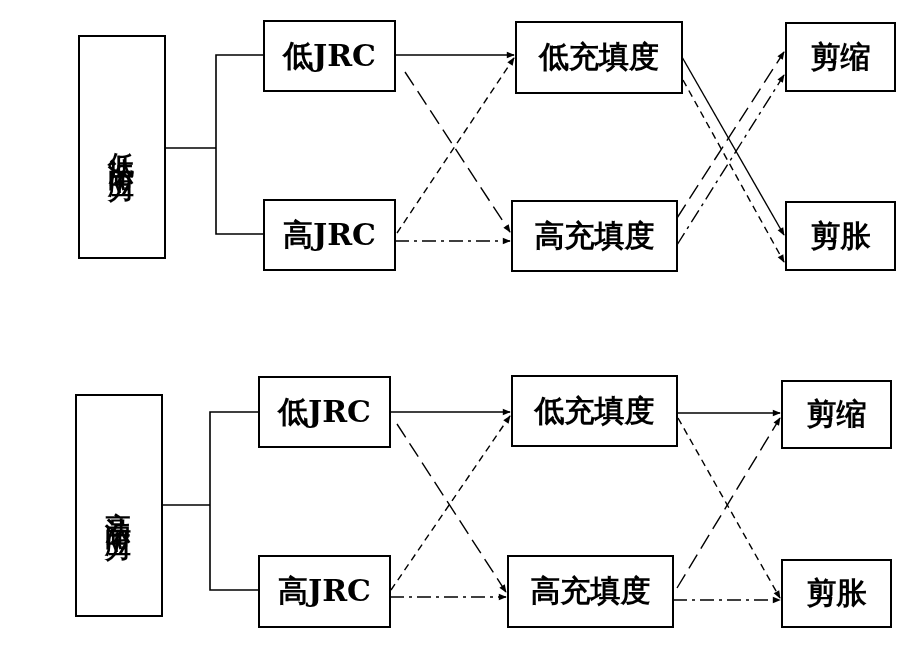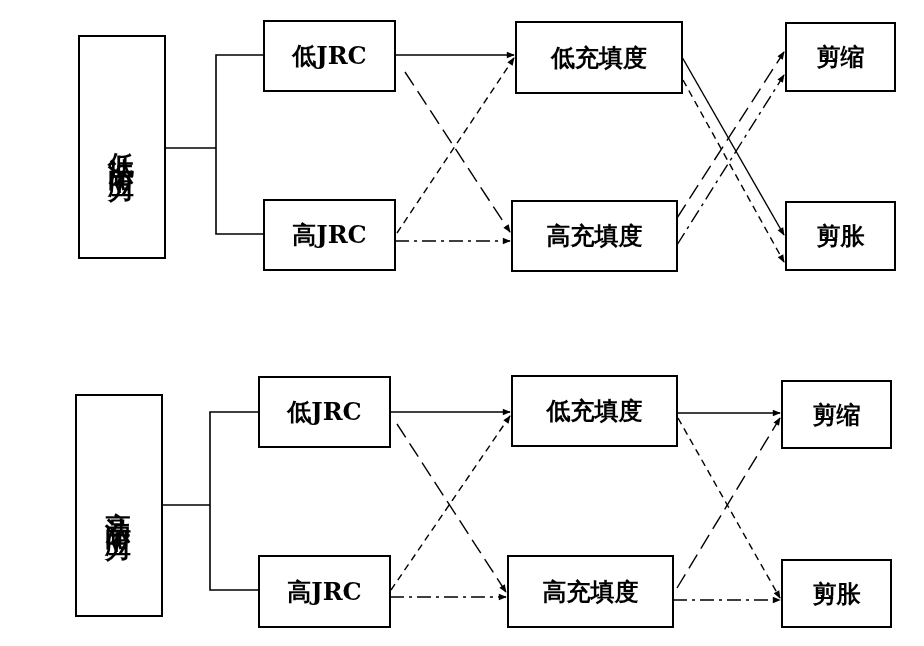--- a/index.html
+++ b/index.html
@@ -1,21 +1,21 @@
 <!DOCTYPE html>
 <html><head>
   <meta charset="utf-8">
   <style>
     html, body { margin: 0; padding: 0; background: #ffffff; }
     body { width: 924px; height: 646px; position: relative; overflow: hidden;
            font-family: "DejaVu Serif", "Liberation Serif", serif; }
     #canvas { position: absolute; left: 0; top: 0; width: 924px; height: 646px; }
     .box { position: absolute; box-sizing: border-box; border: 2.5px solid #000; background: #fff;
            display: flex; align-items: center; justify-content: center; color: #000; }
-    .box .lbl { font-size: 24px; font-weight: bold; letter-spacing: 0px; white-space: nowrap; }
+    .box .lbl { font-size: 30px; font-weight: bold; letter-spacing: 0px; white-space: nowrap; }
     .box.vertical .lbl { writing-mode: vertical-rl; text-orientation: upright; letter-spacing: 6px; font-size: 26px; }
   </style>
 </head>
 <body>
 
 <svg id="canvas" viewBox="0 0 924 646" xmlns="http://www.w3.org/2000/svg">
   <defs>
     <marker id="arrow" viewBox="0 0 10 10" refX="9" refY="5" markerWidth="11" markerHeight="8" orient="auto-start-reverse" markerUnits="userSpaceOnUse">
       <path d="M0,1 L10,5 L0,9 Z" fill="#000"></path>
     </marker>

